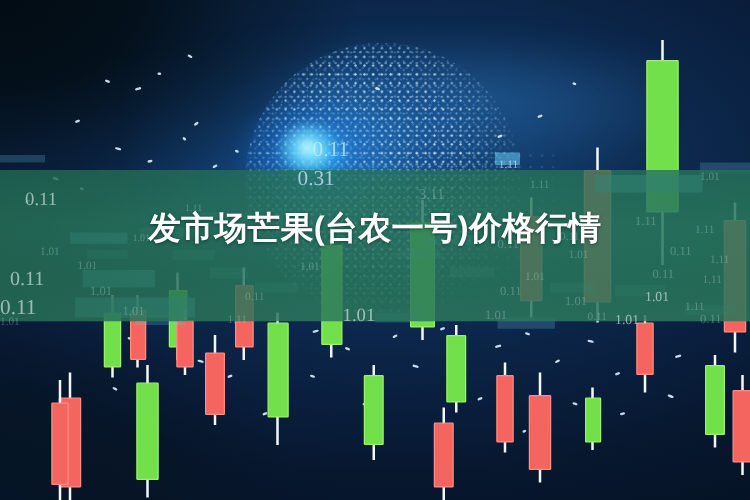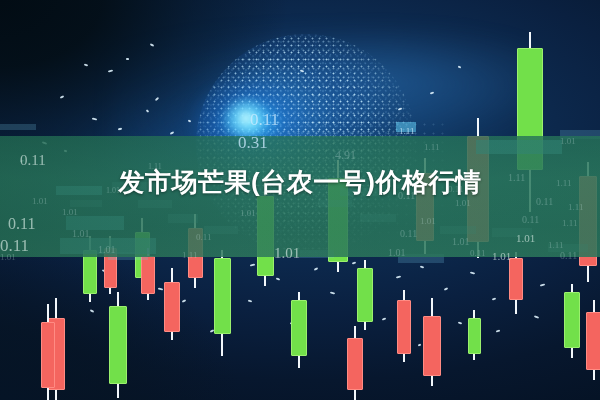--- a/index.html
+++ b/index.html
@@ -323,21 +323,21 @@
       <div class="hbar pale" style="left: 108px; top: 252px; width: 40px; height: 8px;"></div>
     </div>
 
   <div class="greenband"></div>
   <div class="greenband-tint"></div>
 
   <div id="numbers-layer">
       <div class="num blue" style="left: 250px; top: 110px; font-size: 17px;">0.11</div>
       <div class="num blue" style="left: 238px; top: 133px; font-size: 17px;">0.31</div>
       <div class="num blue" style="left: 399px; top: 126px; font-size: 9px;">1.11</div>
-      <div class="num dim" style="left: 335px; top: 148px; font-size: 12px;">4.91</div>
+      <div class="num dim" style="left: 335px; top: 148px; font-size: 12px;">3.11</div>
       <div class="num dim" style="left: 290px; top: 172px; font-size: 10px;">2.86</div>
       <div class="num" style="left: 20px; top: 152px; font-size: 15px;">0.11</div>
       <div class="num dim" style="left: 32px; top: 196px; font-size: 9px;">1.01</div>
       <div class="num" style="left: 8px; top: 215px; font-size: 16px;">0.11</div>
       <div class="num" style="left: 0px; top: 236px; font-size: 17px;">0.11</div>
       <div class="num dim" style="left: 62px; top: 207px; font-size: 9px;">1.01</div>
       <div class="num dim" style="left: 72px; top: 228px; font-size: 10px;">1.01</div>
       <div class="num dim" style="left: 98px; top: 244px; font-size: 10px;">1.01</div>
       <div class="num dim" style="left: 106px; top: 186px; font-size: 8px;">1.01</div>
       <div class="num dim" style="left: 0px; top: 252px; font-size: 9px;">1.01</div>

